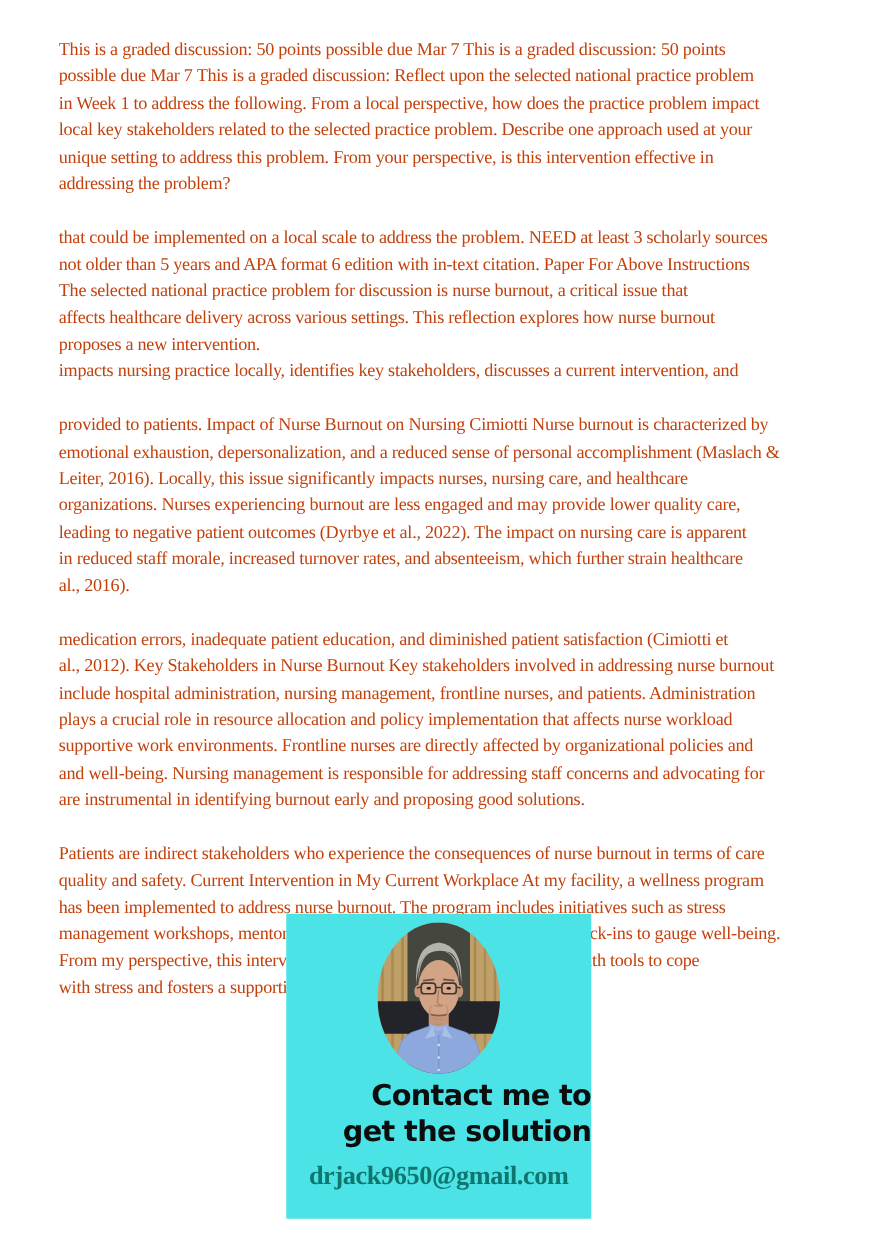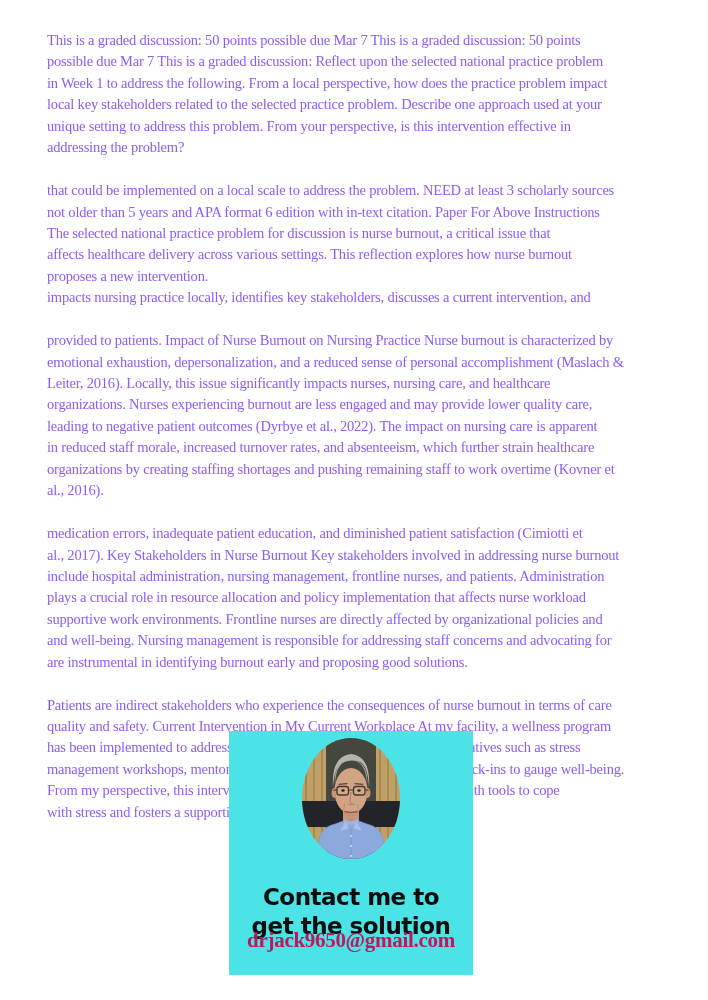--- a/index.html
+++ b/index.html
@@ -33,78 +33,76 @@
     width:98px;height:121px;
   }
   .contact-text{
     position:absolute;
     left:0;top:863px;  
   }
   .ad-overlay .contact-text{
     position:absolute;
     left:0;top:132px;
     width:244px;
-    text-align:center;
+    text-align:right;
     font-family:"DejaVu Sans", sans-serif;
     font-weight:700;
     font-size:23px;
     line-height:29px;
     color:#0d0d0d;
     letter-spacing:-0.5px;
-    margin-top:20px;
   }
   .ad-overlay .email-text{
     position:absolute;
     left:0;top:196px;
     width:244px;
     text-align:center;
     font-family:"Liberation Serif", serif;
     font-weight:700;
     font-size:21px;
     line-height:26px;
     color:#0d0d0d;
     letter-spacing:-0.3px;
   }
 </style>
 </head>
 <body>
 
 <div class="page" style="background: rgb(255, 255, 255);">
 
-  <div class="doc-body" style="color: #8b5cf6;">
+  <div class="doc-body" style="color: #c2410c;">
 
   <div class="para">
         <div class="line">This is a graded discussion: 50 points possible due Mar 7 This is a graded discussion: 50 points</div>
         <div class="line">possible due Mar 7 This is a graded discussion: Reflect upon the selected national practice problem</div>
         <div class="line">in Week 1 to address the following. From a local perspective, how does the practice problem impact</div>
         <div class="line">local key stakeholders related to the selected practice problem. Describe one approach used at your</div>
         <div class="line">unique setting to address this problem. From your perspective, is this intervention effective in</div>
         <div class="line">addressing the problem?</div>
       </div>
       <div class="para">
         <div class="line">that could be implemented on a local scale to address the problem. NEED at least 3 scholarly sources</div>
         <div class="line">not older than 5 years and APA format 6 edition with in-text citation. Paper For Above Instructions</div>
         <div class="line">The selected national practice problem for discussion is nurse burnout, a critical issue that</div>
         <div class="line">affects healthcare delivery across various settings. This reflection explores how nurse burnout</div>
         <div class="line">proposes a new intervention.</div>
         <div class="line">impacts nursing practice locally, identifies key stakeholders, discusses a current intervention, and</div>
       </div>
       <div class="para">
-        <div class="line">provided to patients. Impact of Nurse Burnout on Nursing Practice Nurse burnout is characterized by</div>
+        <div class="line">provided to patients. Impact of Nurse Burnout on Nursing Cimiotti Nurse burnout is characterized by</div>
         <div class="line">emotional exhaustion, depersonalization, and a reduced sense of personal accomplishment (Maslach &amp;</div>
         <div class="line">Leiter, 2016). Locally, this issue significantly impacts nurses, nursing care, and healthcare</div>
         <div class="line">organizations. Nurses experiencing burnout are less engaged and may provide lower quality care,</div>
         <div class="line">leading to negative patient outcomes (Dyrbye et al., 2022). The impact on nursing care is apparent</div>
         <div class="line">in reduced staff morale, increased turnover rates, and absenteeism, which further strain healthcare</div>
-        <div class="line">organizations by creating staffing shortages and pushing remaining staff to work overtime (Kovner et</div>
         <div class="line">al., 2016).</div>
       </div>
       <div class="para">
         <div class="line">medication errors, inadequate patient education, and diminished patient satisfaction (Cimiotti et</div>
-        <div class="line">al., 2017). Key Stakeholders in Nurse Burnout Key stakeholders involved in addressing nurse burnout</div>
+        <div class="line">al., 2012). Key Stakeholders in Nurse Burnout Key stakeholders involved in addressing nurse burnout</div>
         <div class="line">include hospital administration, nursing management, frontline nurses, and patients. Administration</div>
         <div class="line">plays a crucial role in resource allocation and policy implementation that affects nurse workload</div>
         <div class="line">supportive work environments. Frontline nurses are directly affected by organizational policies and</div>
         <div class="line">and well-being. Nursing management is responsible for addressing staff concerns and advocating for</div>
         <div class="line">are instrumental in identifying burnout early and proposing good solutions.</div>
       </div>
       <div class="para">
         <div class="line">Patients are indirect stakeholders who experience the consequences of nurse burnout in terms of care</div>
         <div class="line">quality and safety. Current Intervention in My Current Workplace At my facility, a wellness program</div>
         <div class="line">has been implemented to address nurse burnout. The program includes initiatives such as stress</div>
@@ -172,16 +170,16 @@
         <circle cx="49" cy="108" r="1" fill="#d9e2f5"></circle>
         <circle cx="49" cy="118" r="1" fill="#d9e2f5"></circle>
       </g>
     </svg>
 
     <div class="contact-text" style="color: rgb(13, 13, 13);">
       <div>Contact me to</div>
       <div>get the solution</div>
     </div>
 
-    <div class="email-text" style="color: #be185d;">drjack9650@gmail.com</div>
+    <div class="email-text" style="color: #0f766e;">drjack9650@gmail.com</div>
   </div>
 
 </div>
 
 </body></html>

